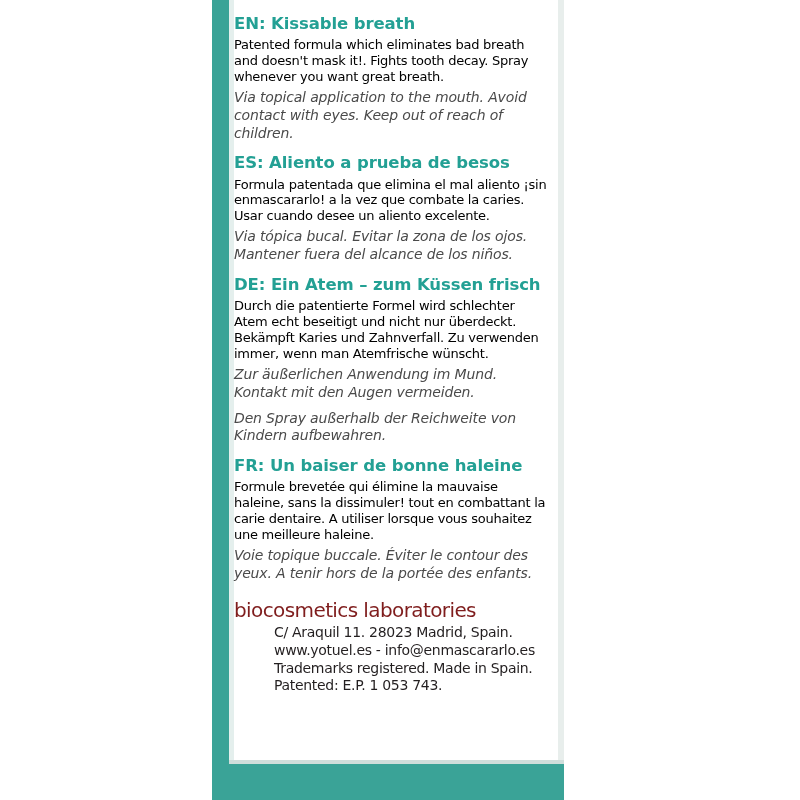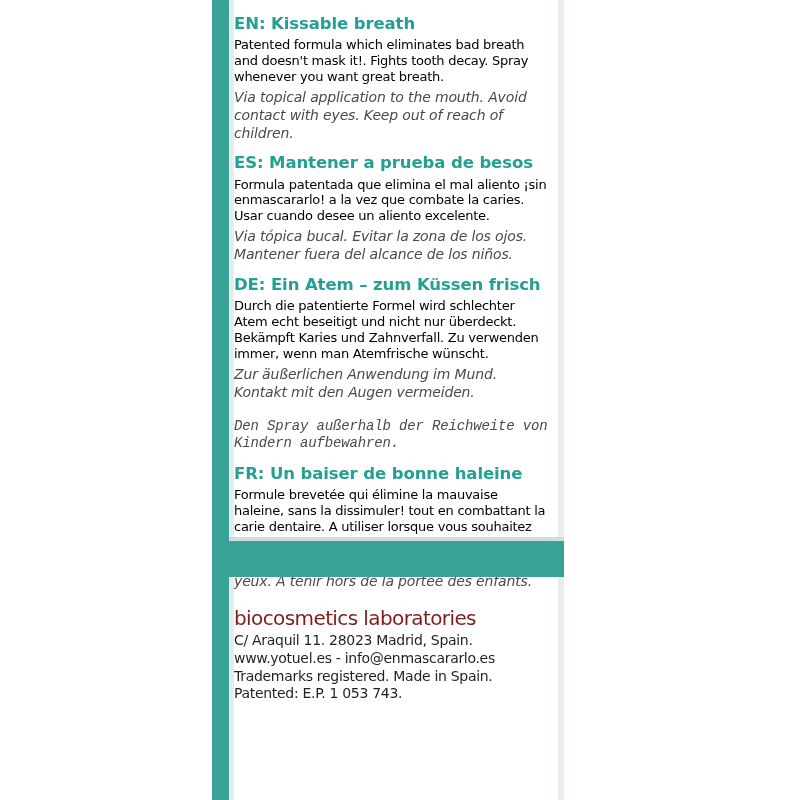--- a/index.html
+++ b/index.html
@@ -18,21 +18,21 @@
     background: #ffffff;
     overflow: hidden;
   }
 
   
   .package {
     position: absolute;
     left: 212px;
     top: 0px;
     width: 352px;
-    height: 577px;
+    height: 800px;
     background: #ffffff;
   }
 
   
   .spine-left {
     position: absolute;
     left: 0px;
     top: 0px;
     width: 17px;
     height: 800px;
@@ -108,42 +108,42 @@
   .fine-print {
     color: #4a4a4a;
     font-size: 14px;
     font-style: italic;
     line-height: 1.27;
     margin: 0 0 3px 0;
     letter-spacing: -0.15px;
   }
 
   .fine-print.spaced {
-    margin-top: 16px;
-    font-family: Liberation Mono, monospace;
+    margin-top: 8px;
   }
 
   .footer {
     margin-top: 16px;
   }
 
   .brand {
     color: #7f1d1d;
     font-size: 20px;
     line-height: 1.1;
     letter-spacing: -0.6px;
     margin: 0 0 3px 0;
   }
 
   .footer-line {
     color: #231f20;
     font-size: 14px;
     line-height: 1.28;
     letter-spacing: -0.3px;
     margin: 0;
+    padding-left: 40px;
   }
 </style>
 </head>
 <body>
 
 <div class="page">
   <div class="package">
 
     <div class="spine-left"></div>
     <div class="spine-left-inner"></div>
@@ -151,21 +151,21 @@
 
     <div class="content">
 
       <div class="block">
         <p class="heading">EN: Kissable breath</p>
         <p class="body-text">Patented formula which eliminates bad breath and doesn't mask it!. Fights tooth decay. Spray whenever you want great breath.</p>
         <p class="fine-print">Via topical application to the mouth. Avoid contact with eyes. Keep out of reach of children.</p>
       </div>
 
       <div class="block">
-        <p class="heading">ES: Mantener a prueba de besos</p>
+        <p class="heading">ES: Aliento a prueba de besos</p>
         <p class="body-text">Formula patentada que elimina el mal aliento ¡sin enmascararlo! a la vez que combate la caries. Usar cuando desee un aliento excelente.</p>
         <p class="fine-print">Via tópica bucal. Evitar la zona de los ojos. Mantener fuera del alcance de los niños.</p>
       </div>
 
       <div class="block">
         <p class="heading">DE: Ein Atem – zum Küssen frisch</p>
         <p class="body-text">Durch die patentierte Formel wird schlechter Atem echt beseitigt und nicht nur überdeckt. Bekämpft Karies und Zahnverfall. Zu verwenden immer, wenn man Atemfrische wünscht.</p>
         <p class="fine-print">Zur äußerlichen Anwendung im Mund. Kontakt mit den Augen vermeiden.</p>
         <p class="fine-print spaced">Den Spray außerhalb der Reichweite von Kindern aufbewahren.</p>
       </div>

